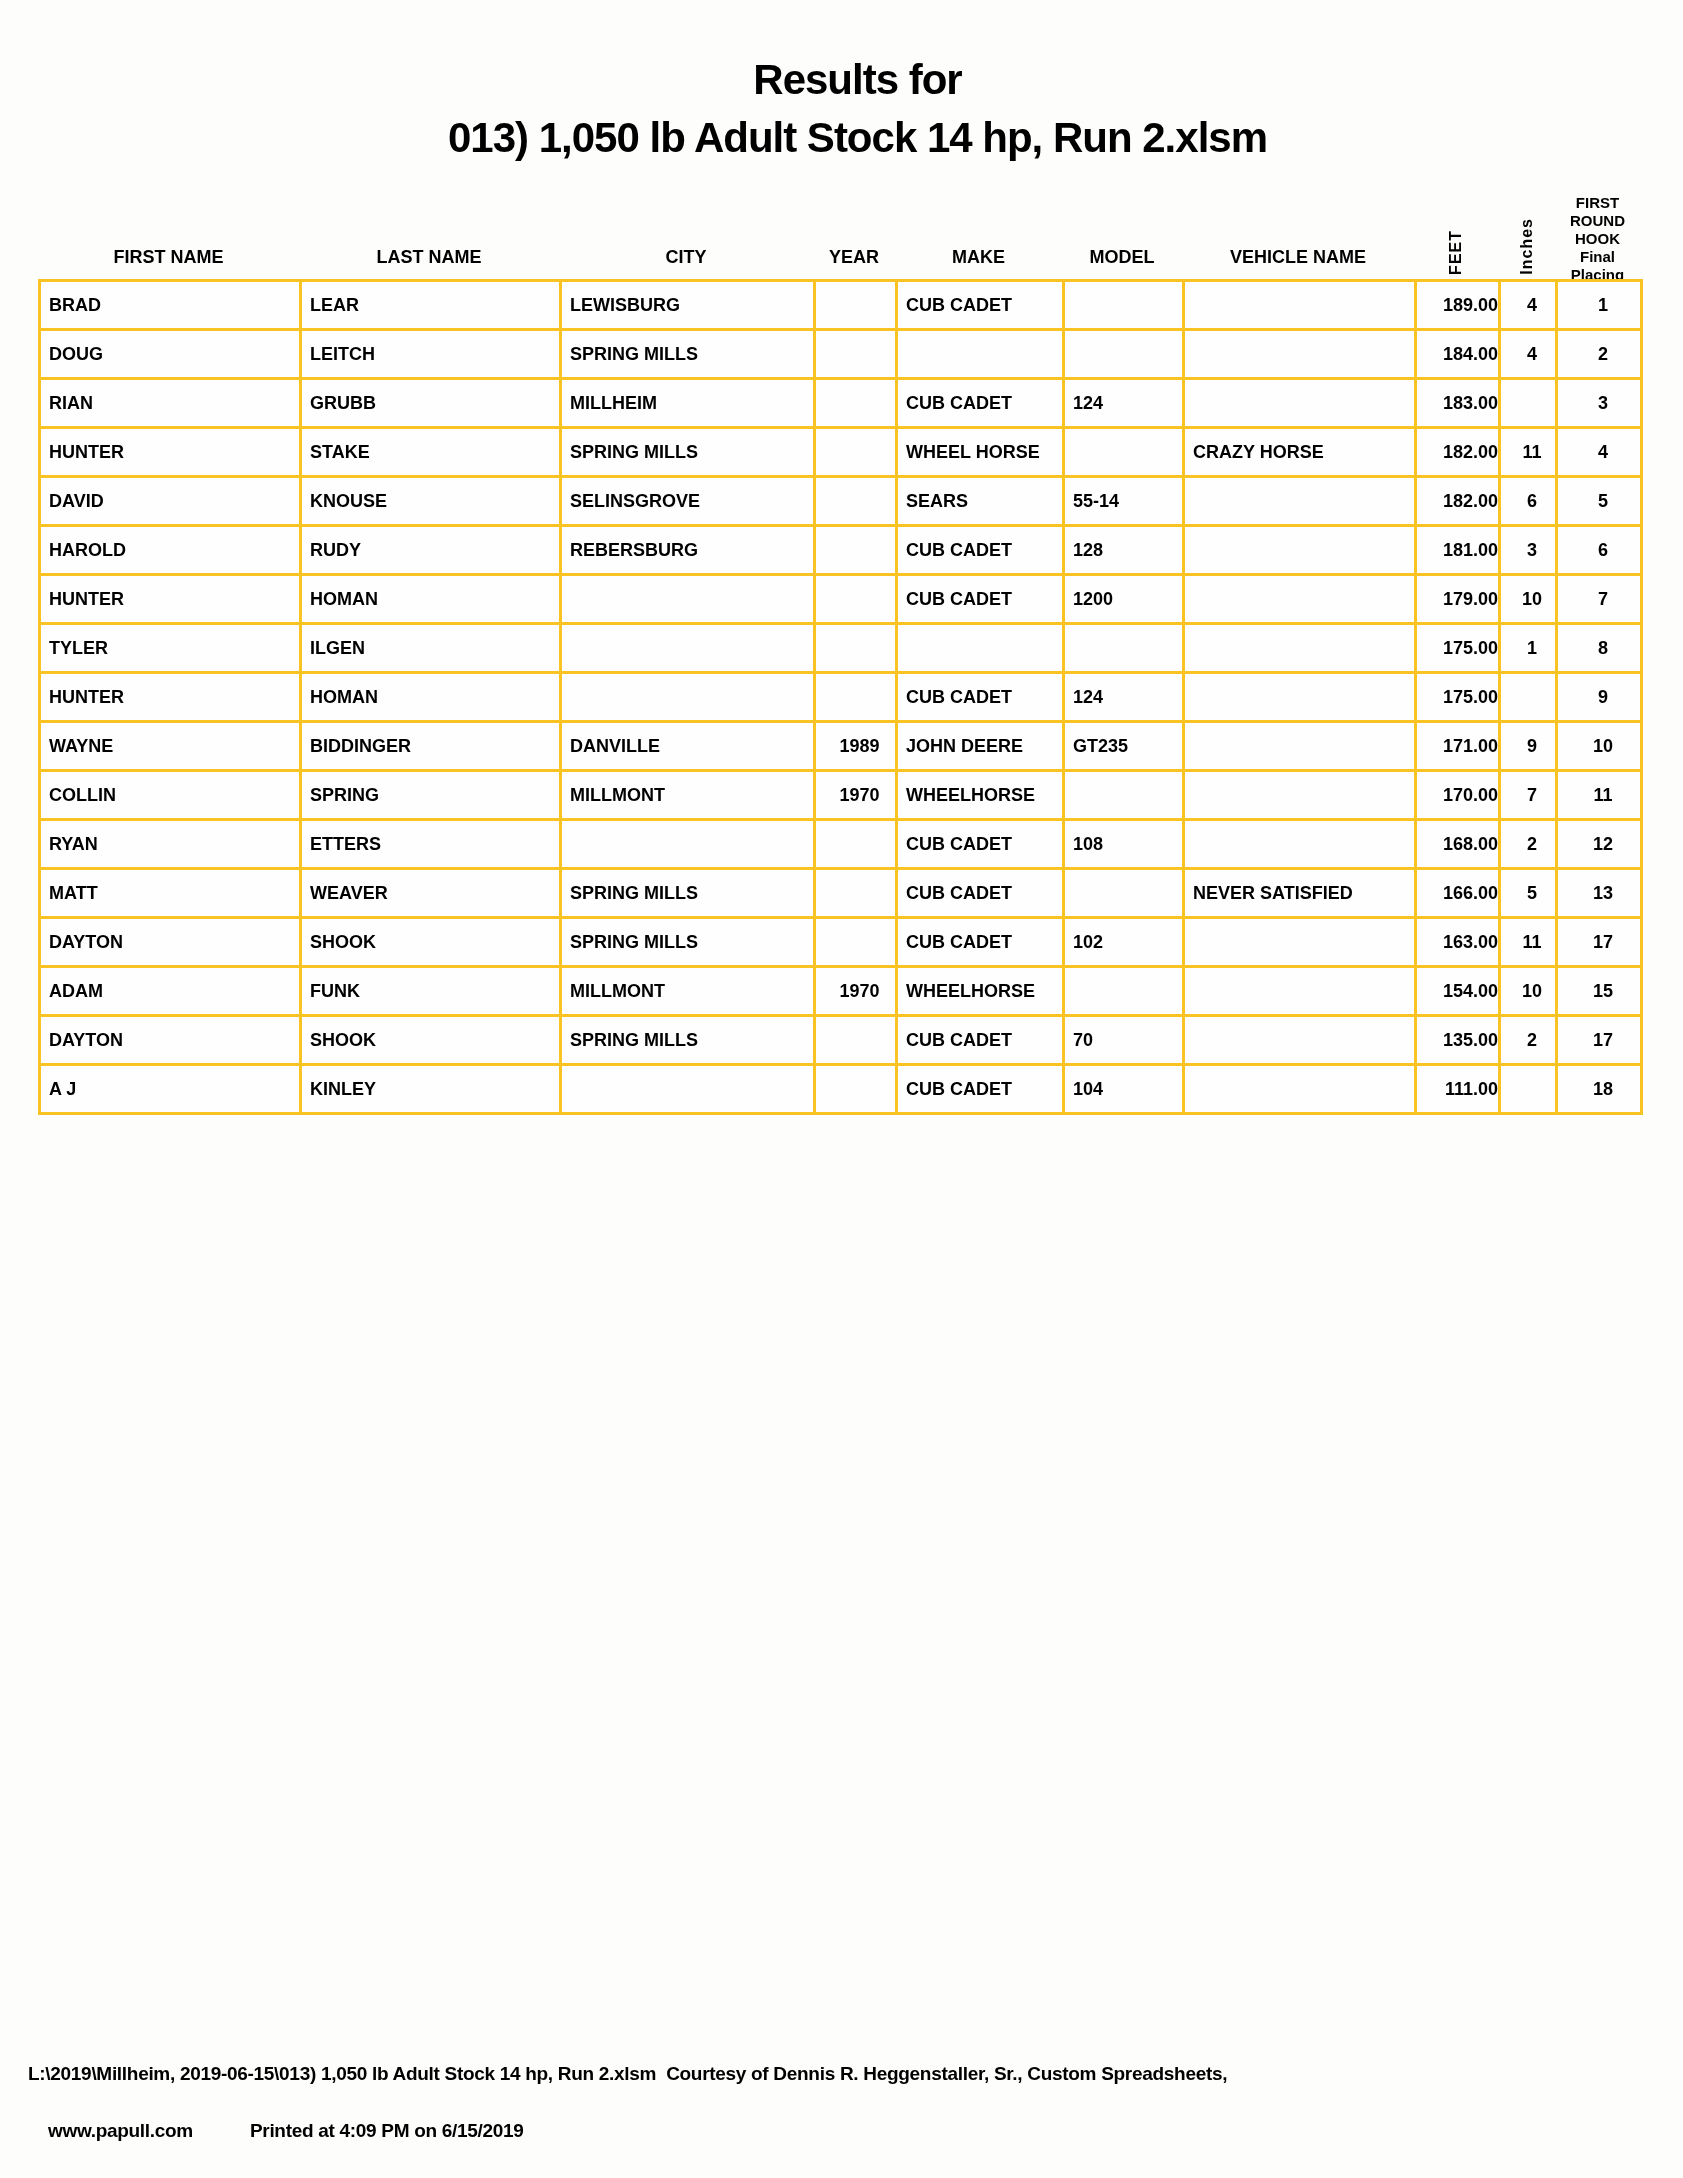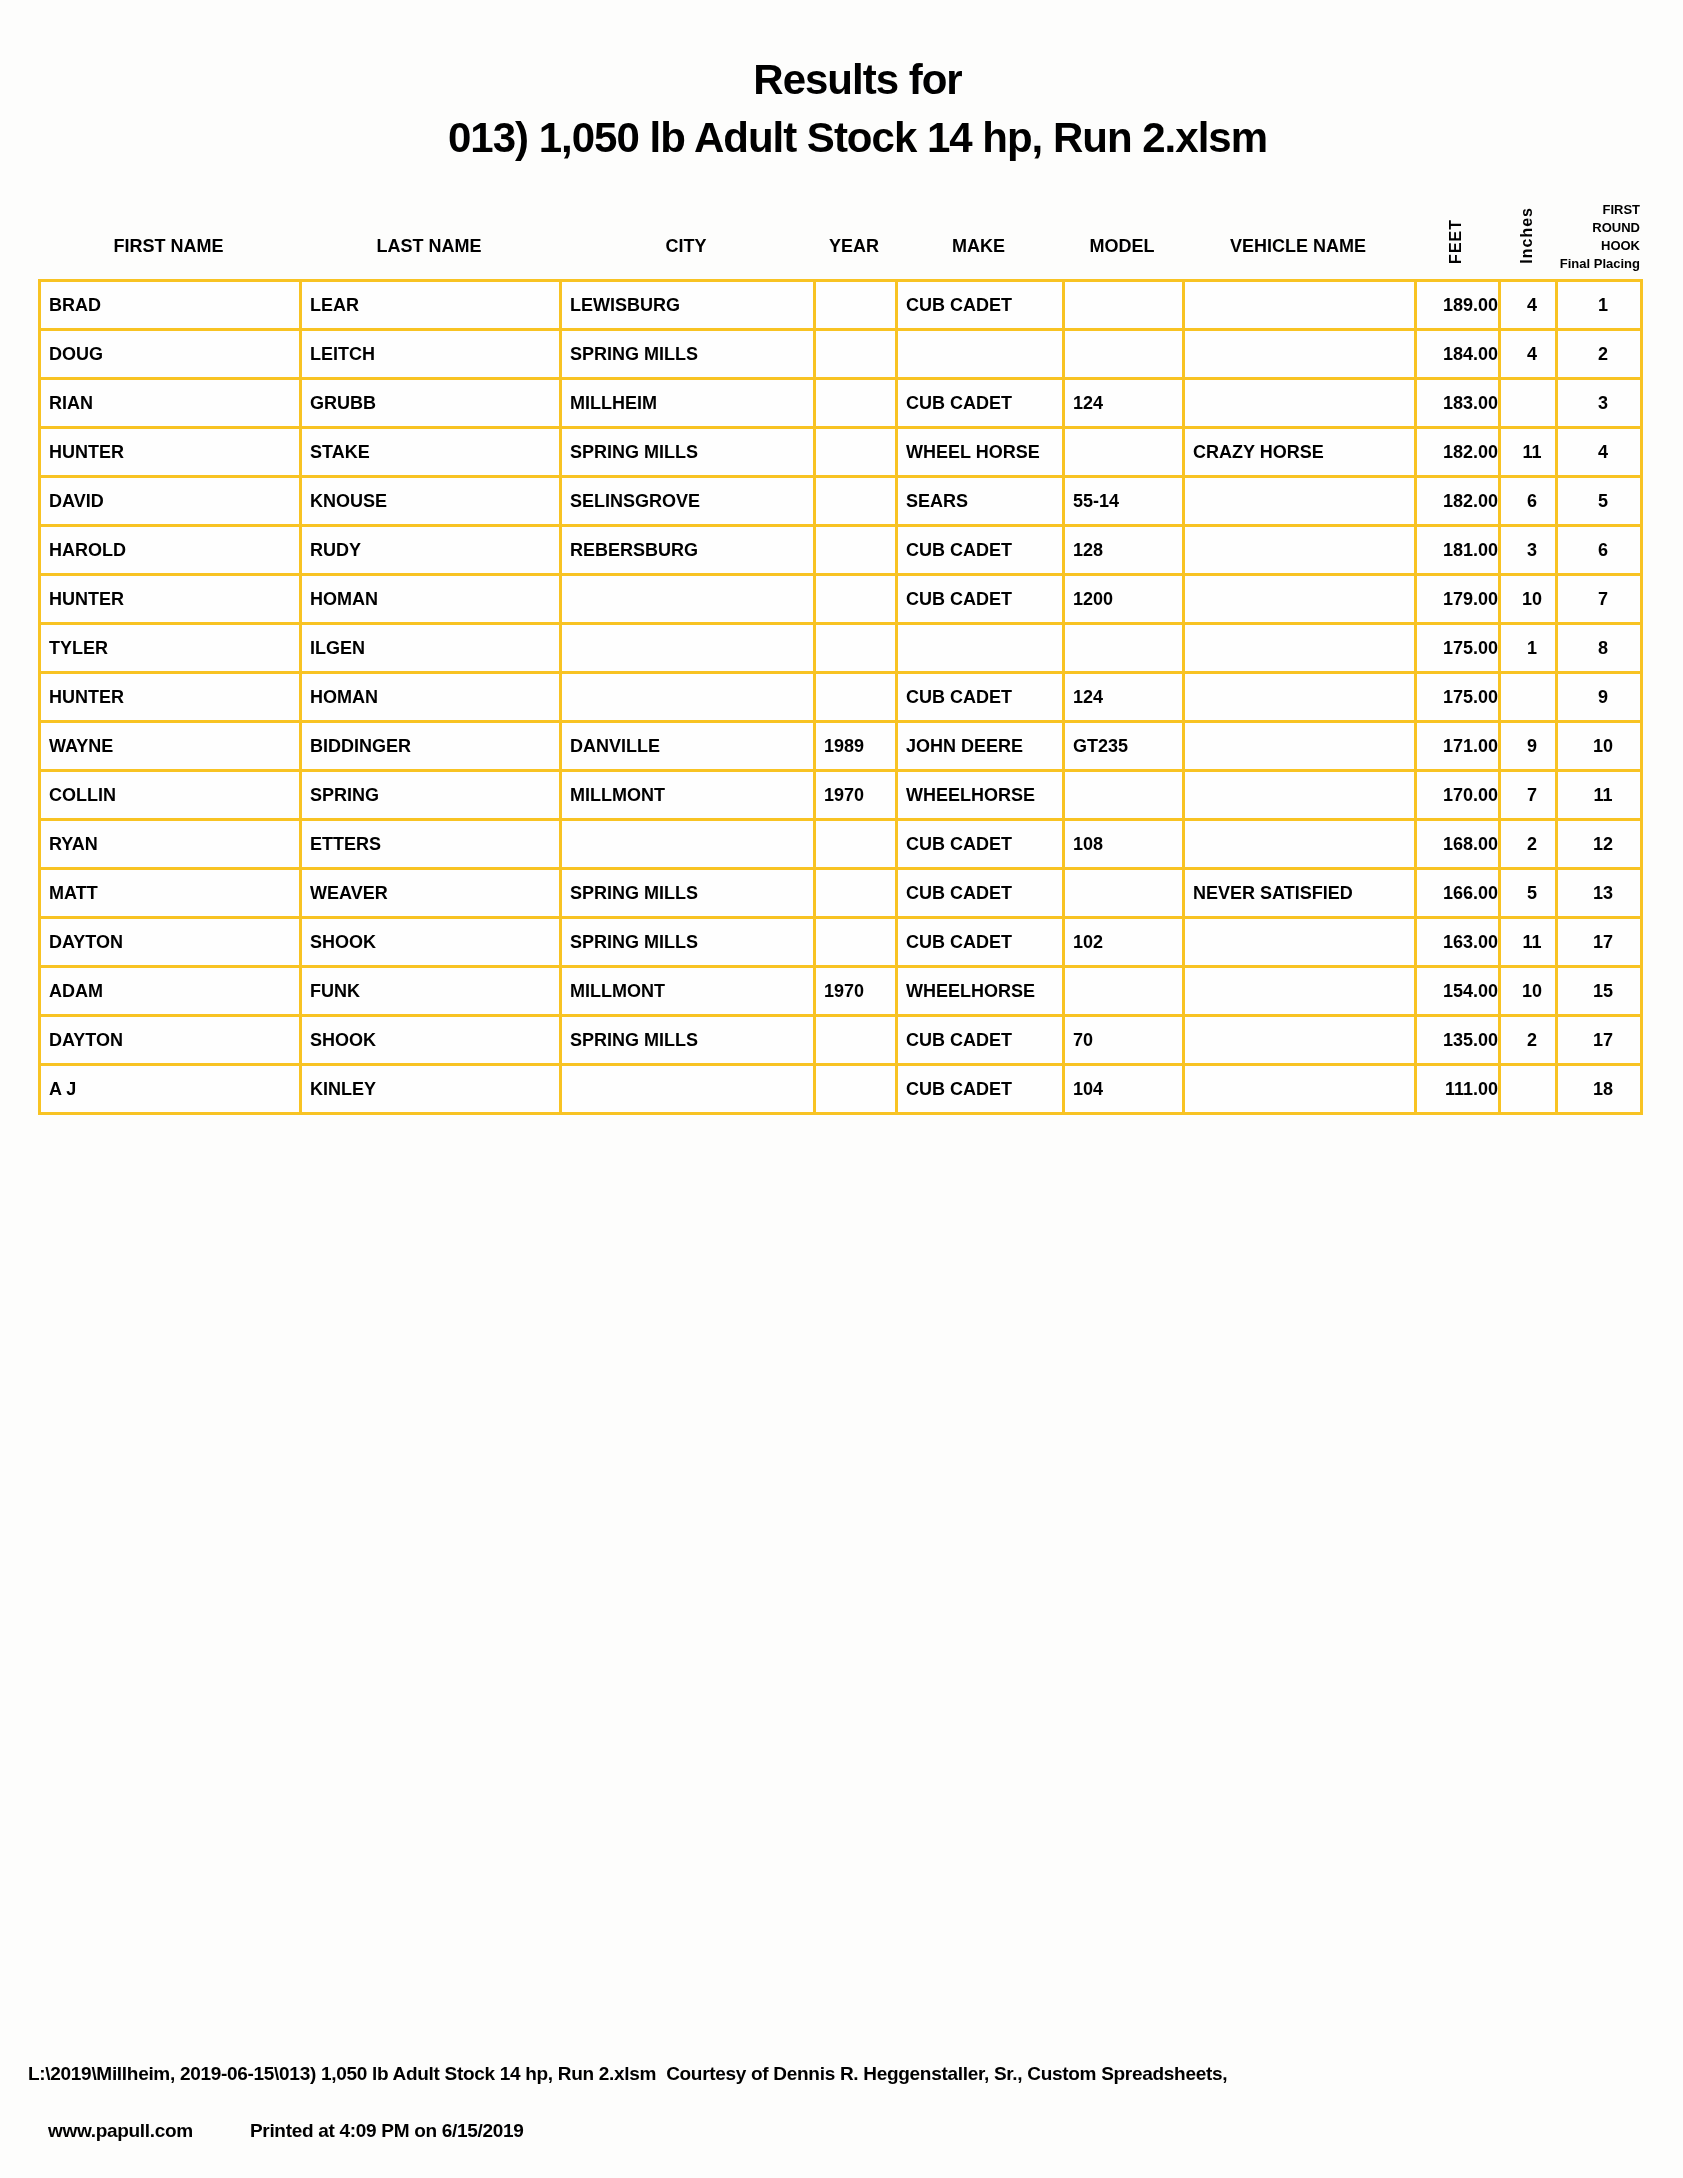--- a/index.html
+++ b/index.html
@@ -59,22 +59,22 @@
     padding-bottom: 15px;
     box-sizing: border-box;
   }
   .vtext {
     writing-mode: vertical-rl;
     transform: rotate(180deg);
     font-size: 16px;
     letter-spacing: 1px;
   }
   .th-placing {
-    text-align: right;
-    font-size: 13px;
+    text-align: center;
+    font-size: 15px;
     line-height: 18px;
     padding-bottom: 6px;
   }
 
   
   table.results {
     position: absolute;
     left: 38px;
     top: 279px;
     width: 1316px;
@@ -87,21 +87,21 @@
     height: 46px;
     font-size: 18px;
     font-weight: bold;
     padding: 0 0 0 8px;
     white-space: nowrap;
     overflow: hidden;
     background: #fefefe;
   }
   td.ar { text-align: right; padding-right: 10px; padding-left: 0; }
   td.ac { text-align: center; padding: 0 2px; }
-  td.year { padding-left: 3px; }
+  td.year { padding-left: 3px; text-align: center; }
 
   
   .footer {
     position: absolute;
     left: 28px;
     top: 2063px;
     font-size: 19px;
     letter-spacing: -0.3px;
   }
   .footer-line1 { white-space: pre; }

